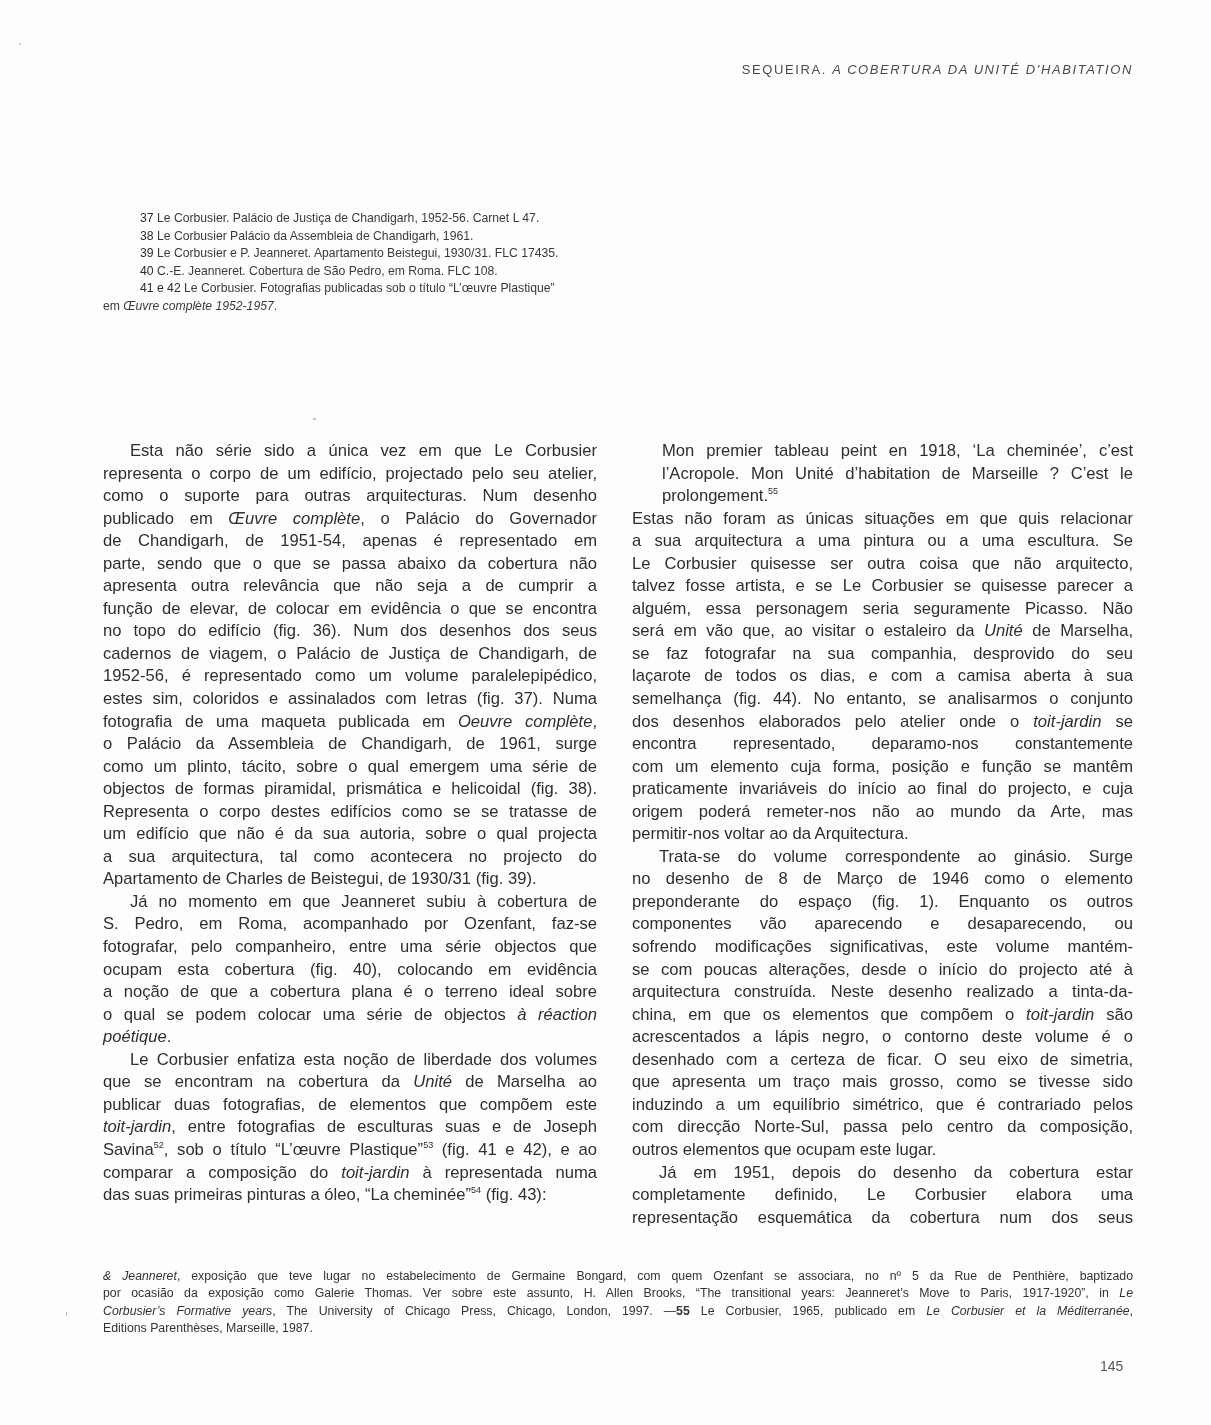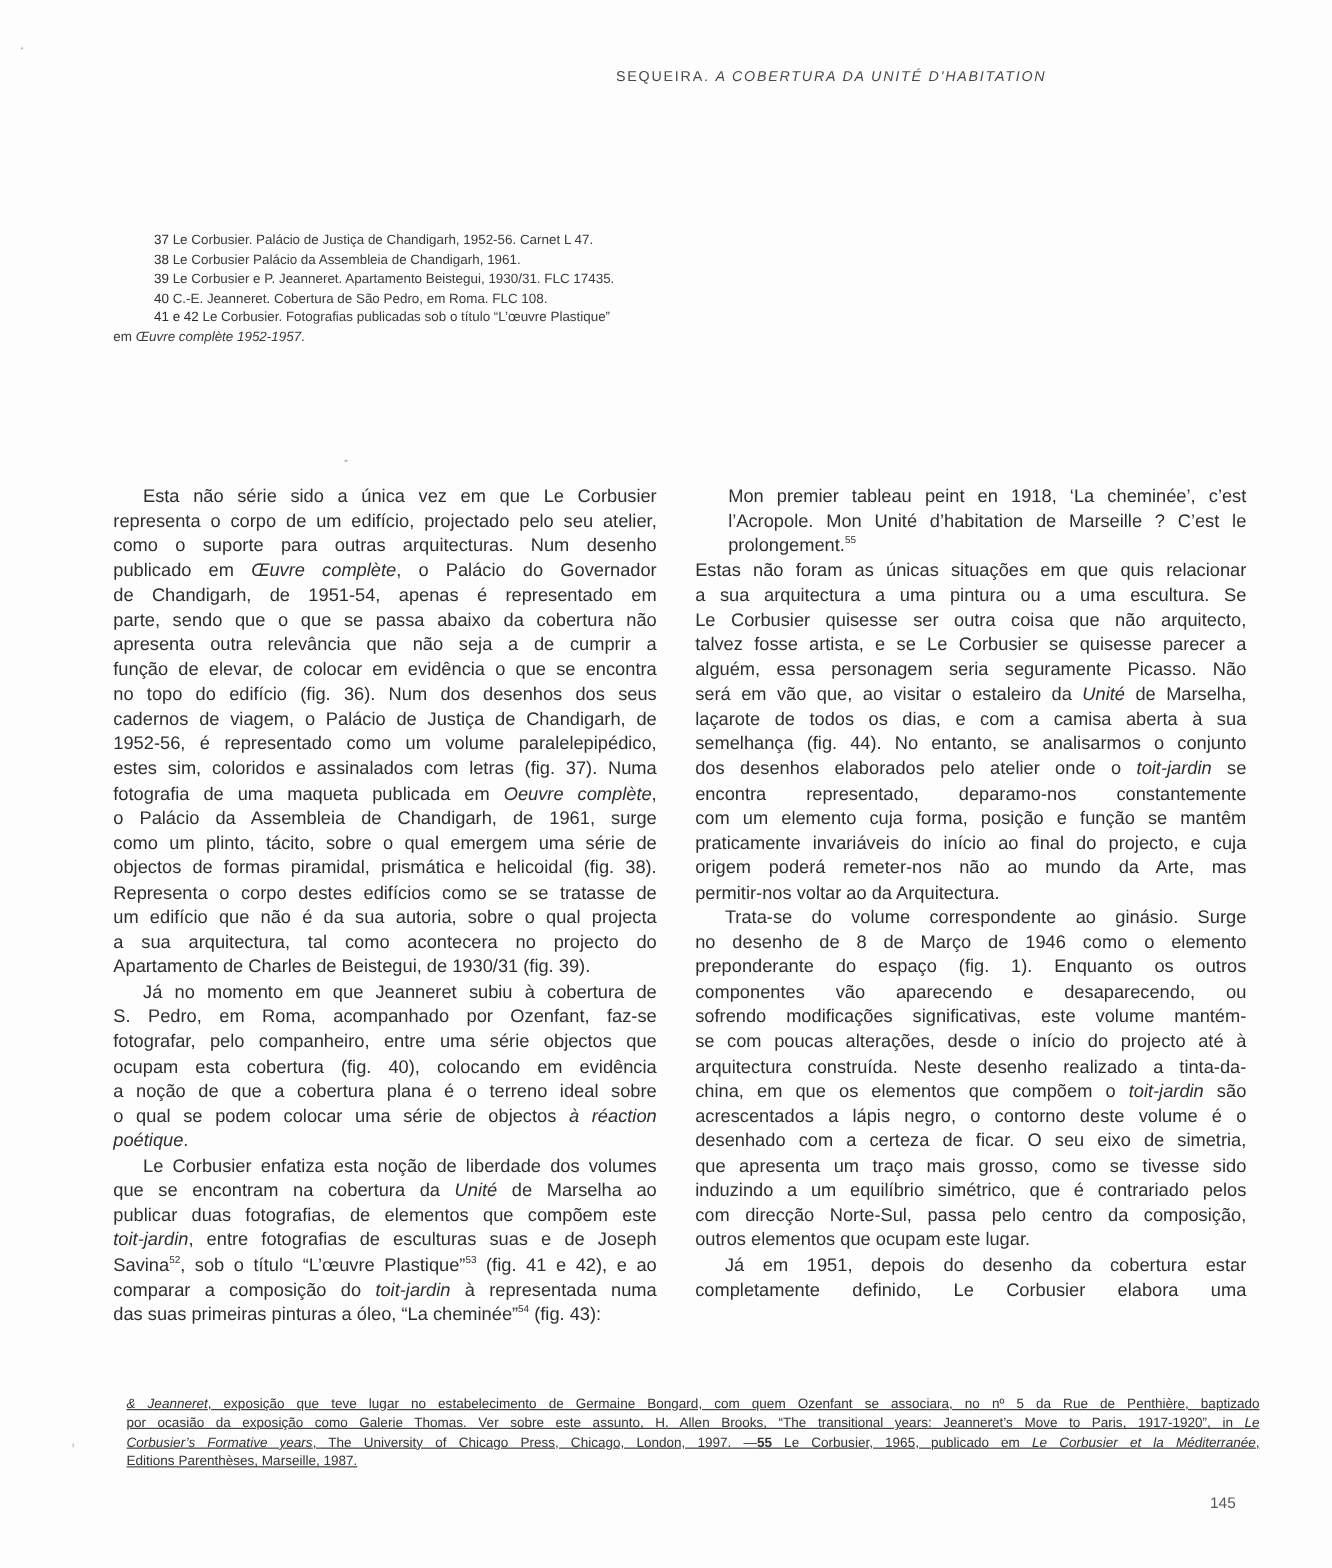--- a/index.html
+++ b/index.html
@@ -4,43 +4,43 @@
 <style>
   html, body { margin: 0; padding: 0; }
   body {
     width: 1211px; height: 1425px; position: relative; overflow: hidden;
     background: #fdfdfd;
     font-family: "Liberation Sans", sans-serif;
     color: #2b2b2b;
   }
   .running-head {
     position: absolute; top: 62px; left: 560px; width: 573px;
-    font-size: 13px; letter-spacing: 1.6px; color: #4a4a4a;
+    text-align: right; font-size: 13px; letter-spacing: 1.6px; color: #4a4a4a;
   }
   .running-head i { font-style: italic; }
   .captions {
     position: absolute; top: 210px; left: 103px; width: 510px;
     font-size: 12.2px; line-height: 17.6px; color: #3a3a3a;
   }
   .captions .cap { white-space: nowrap; }
   .captions b { font-weight: normal; color: #2a2a2a; margin-left: 37px; }
   .col {
     position: absolute; top: 440px; font-size: 16.6px; line-height: 22.55px; color: #2e2e2e;
   }
   .col-left { left: 103px; width: 494px; }
   .col-right { left: 632px; width: 501px; }
   .ln { display: block; white-space: nowrap; text-align: justify; text-align-last: justify; height: 22.55px; overflow: visible; }
   .ln.last { text-align-last: left; }
   .ln.indent { padding-left: 27px; }
   .quote .ln { padding-left: 30px; }
   sup { font-size: 9px; line-height: 0; vertical-align: 7px; }
   i { font-style: italic; }
   .footnotes {
-    position: absolute; top: 1268px; left: 115px; width: 1030px;
-    font-size: 12.3px; line-height: 17.4px; color: #333; text-decoration: underline;
+    position: absolute; top: 1268px; left: 103px; width: 1030px;
+    font-size: 12.3px; line-height: 17.4px; color: #333;
   }
   .fn-line { display: block; white-space: nowrap; text-align: justify; text-align-last: justify; }
   .fn-line.last { text-align-last: left; }
   .fn-line b { font-weight: bold; }
   .page-number {
     position: absolute; top: 1358px; left: 1100px; width: 33px; text-align: left;
     font-size: 14px; color: #555;
   }
   .speck { position: absolute; width: 2px; height: 2px; background: #bbb; border-radius: 1px; }
 </style>
@@ -104,20 +104,21 @@
       <span class="ln">l’Acropole. Mon Unité d’habitation de Marseille ? C’est le</span>
       <span class="ln last">prolongement.<sup>55</sup></span>
     </div>
   <div id="col-right">
       <span class="ln">Estas não foram as únicas situações em que quis relacionar</span>
       <span class="ln">a sua arquitectura a uma pintura ou a uma escultura. Se</span>
       <span class="ln">Le Corbusier quisesse ser outra coisa que não arquitecto,</span>
       <span class="ln">talvez fosse artista, e se Le Corbusier se quisesse parecer a</span>
       <span class="ln">alguém, essa personagem seria seguramente Picasso. Não</span>
       <span class="ln">será em vão que, ao visitar o estaleiro da <i>Unité</i> de Marselha,</span>
+      <span class="ln">se faz fotografar na sua companhia, desprovido do seu</span>
       <span class="ln">laçarote de todos os dias, e com a camisa aberta à sua</span>
       <span class="ln">semelhança (fig. 44). No entanto, se analisarmos o conjunto</span>
       <span class="ln">dos desenhos elaborados pelo atelier onde o <i>toit-jardin</i> se</span>
       <span class="ln">encontra representado, deparamo-nos constantemente</span>
       <span class="ln">com um elemento cuja forma, posição e função se mantêm</span>
       <span class="ln">praticamente invariáveis do início ao final do projecto, e cuja</span>
       <span class="ln">origem poderá remeter-nos não ao mundo da Arte, mas</span>
       <span class="ln last">permitir-nos voltar ao da Arquitectura.</span>
       <span class="ln indent">Trata-se do volume correspondente ao ginásio. Surge</span>
       <span class="ln">no desenho de 8 de Março de 1946 como o elemento</span>
@@ -128,20 +129,21 @@
       <span class="ln">arquitectura construída. Neste desenho realizado a tinta-da-</span>
       <span class="ln">china, em que os elementos que compõem o <i>toit-jardin</i> são</span>
       <span class="ln">acrescentados a lápis negro, o contorno deste volume é o</span>
       <span class="ln">desenhado com a certeza de ficar. O seu eixo de simetria,</span>
       <span class="ln">que apresenta um traço mais grosso, como se tivesse sido</span>
       <span class="ln">induzindo a um equilíbrio simétrico, que é contrariado pelos</span>
       <span class="ln">com direcção Norte-Sul, passa pelo centro da composição,</span>
       <span class="ln last">outros elementos que ocupam este lugar.</span>
       <span class="ln indent">Já em 1951, depois do desenho da cobertura estar</span>
       <span class="ln">completamente definido, Le Corbusier elabora uma</span>
+      <span class="ln">representação esquemática da cobertura num dos seus</span>
     </div>
 </div>
 
 <div class="footnotes" id="footnotes">
     <span class="fn-line"><i>&amp; Jeanneret</i>, exposição que teve lugar no estabelecimento de Germaine Bongard, com quem Ozenfant se associara, no nº 5 da Rue de Penthière, baptizado</span>
     <span class="fn-line">por ocasião da exposição como Galerie Thomas. Ver sobre este assunto, H. Allen Brooks, “The transitional years: Jeanneret’s Move to Paris, 1917-1920”, in <i>Le</i></span>
     <span class="fn-line"><i>Corbusier’s Formative years</i>, The University of Chicago Press, Chicago, London, 1997. —<b>55</b> Le Corbusier, 1965, publicado em <i>Le Corbusier et la Méditerranée</i>,</span>
     <span class="fn-line last">Editions Parenthèses, Marseille, 1987.</span>
   </div>
 

